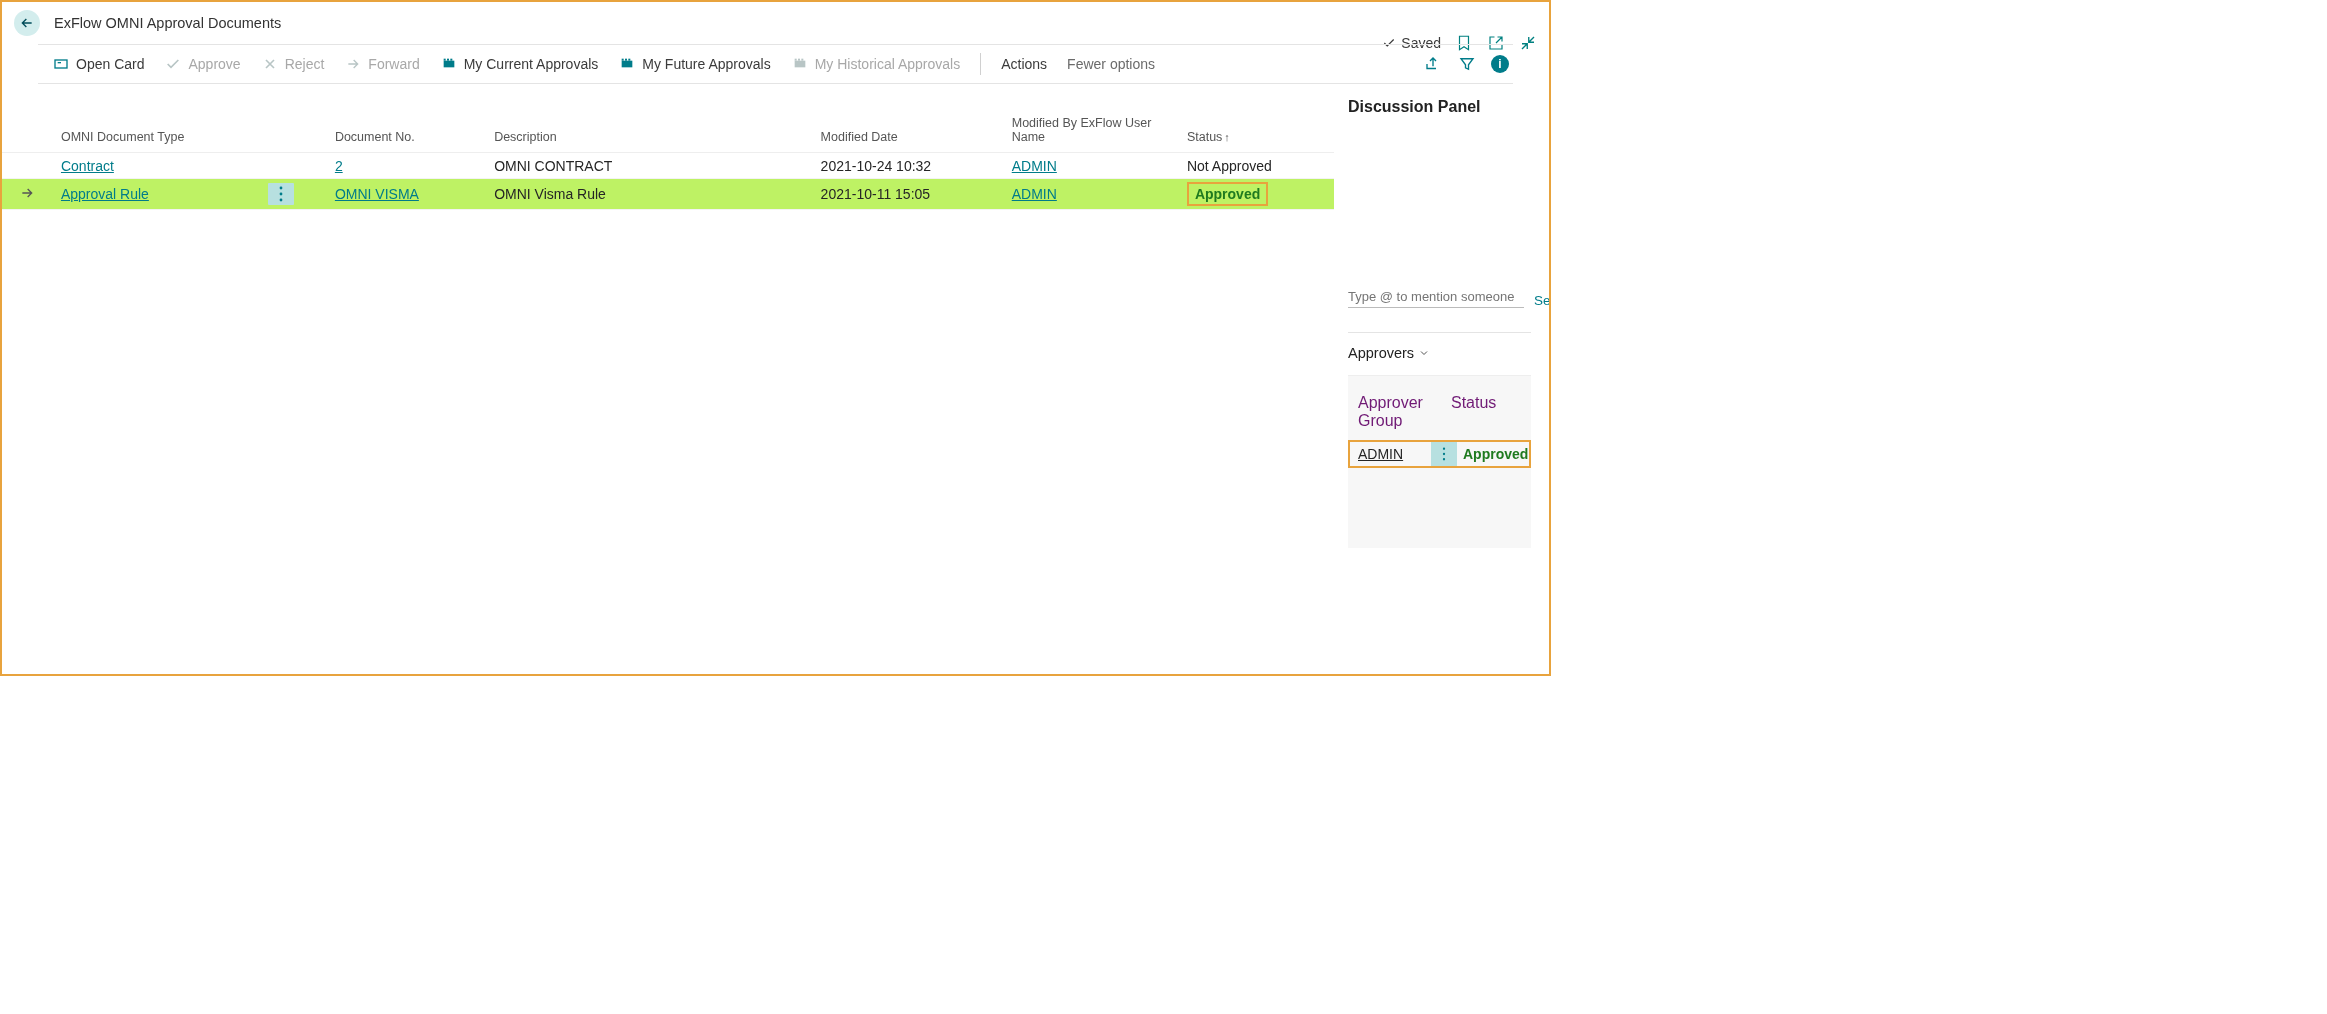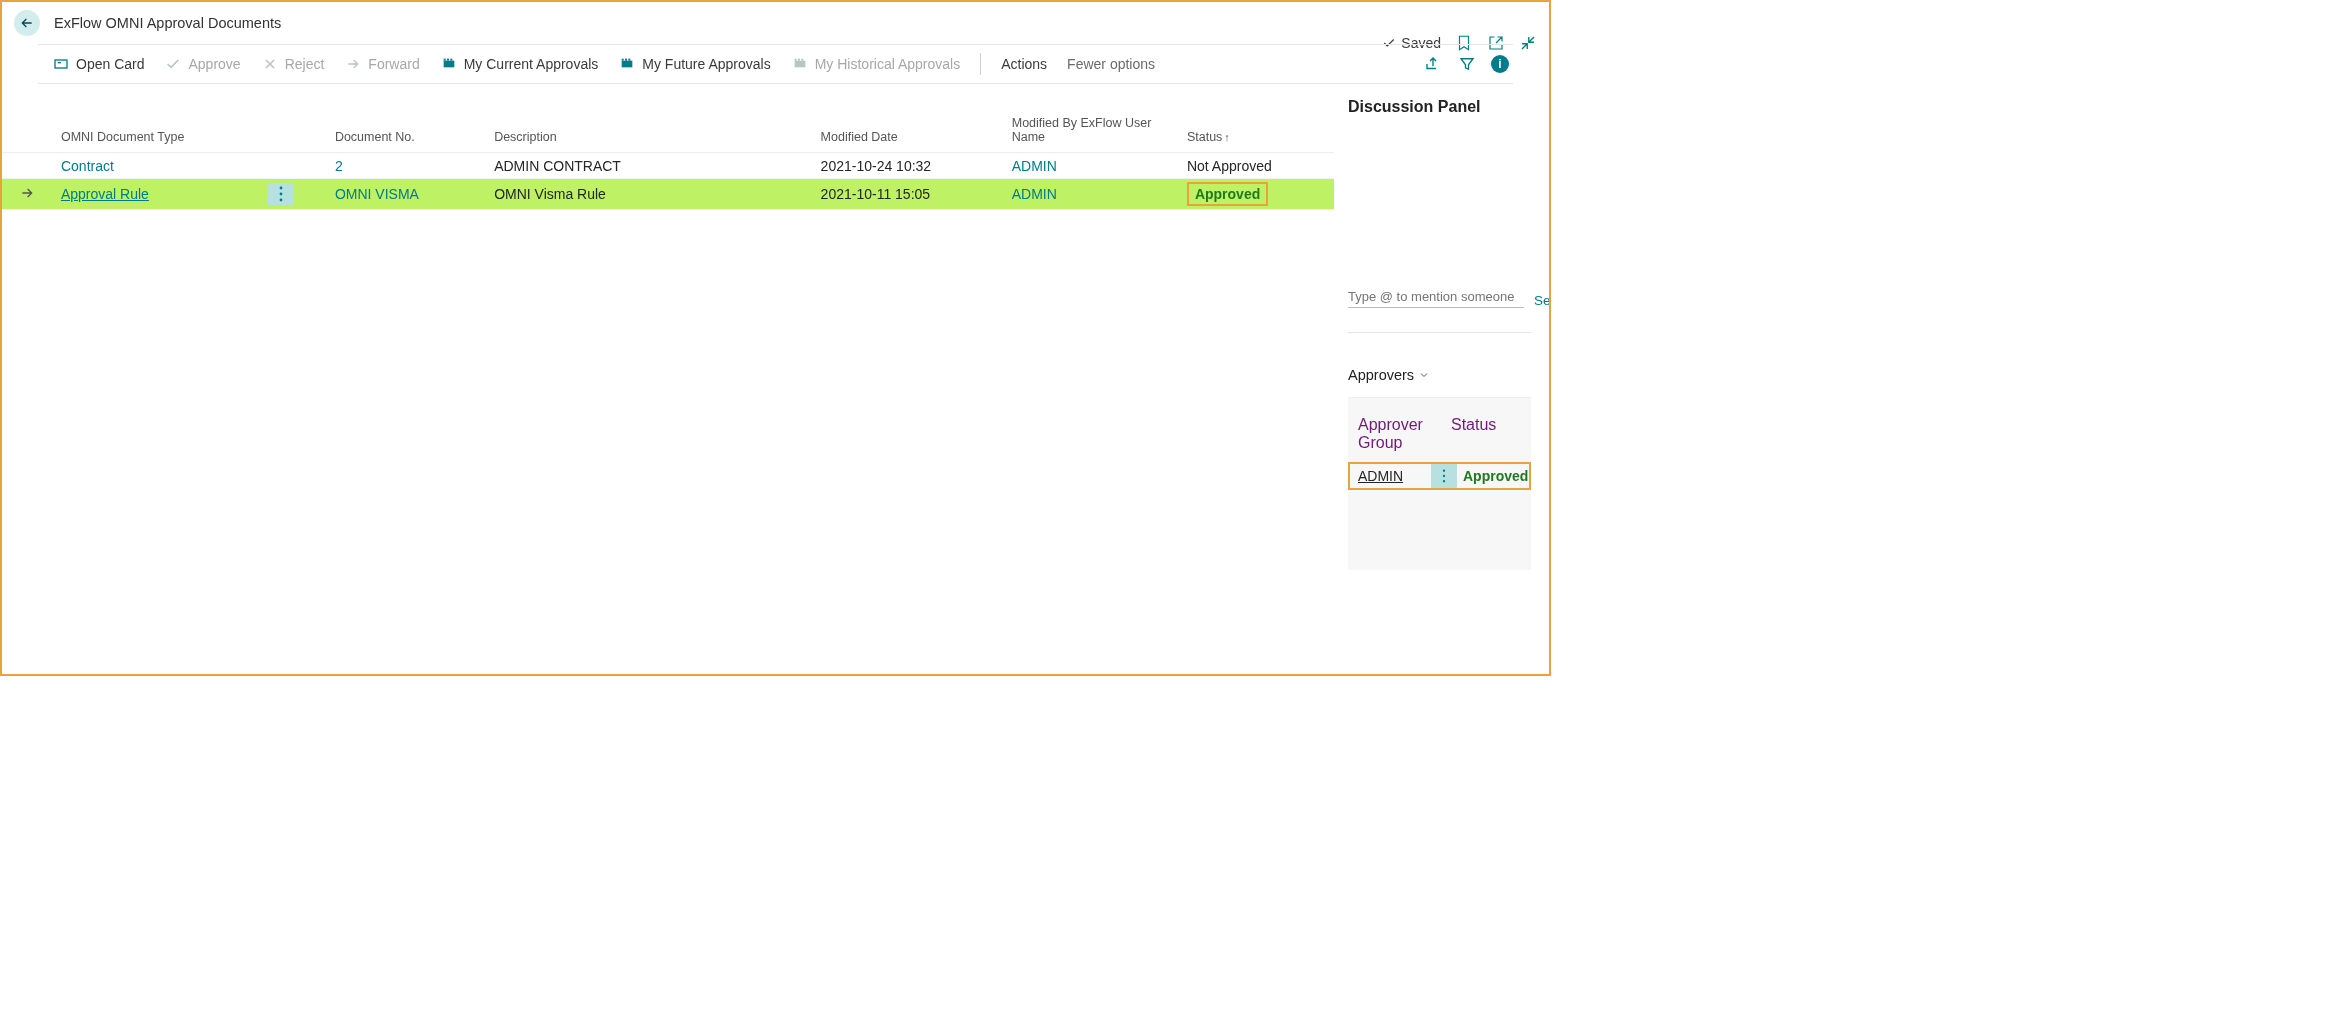--- a/index.html
+++ b/index.html
@@ -25,32 +25,32 @@
     .tb-right .right-ic svg{width:18px;height:18px;}
     .info-badge{width:18px;height:18px;border-radius:50%;background:#007c8a;color:#fff;display:flex;align-items:center;justify-content:center;font-size:12px;font-weight:bold;}
     .content { display:flex; flex:1; overflow:hidden;}
     .left { flex:1; }
     .right-panel { width:215px; padding:14px 18px 10px 14px; border-left:none;}
     table.grid { width:100%; border-collapse:collapse; margin-top:26px;}
     table.grid th { text-align:left; font-weight:400; font-size:12.5px; color:#555; padding:6px 8px 8px 8px; border-bottom:1px solid #eee; vertical-align:bottom;}
     table.grid td { padding:3px 8px; font-size:14px; color:#252525; border-bottom:1px solid #f3f3f3; height:26px; vertical-align:middle;}
     .sel-col{width:26px;}
     .more-col{width:30px;}
-    .link { color:#007c8a; }
+    .link { color:#007c8a;text-decoration:underline; }
     .link.underline{text-decoration:underline;}
     tr.selected td{ background:#bef264;}
     tr.selected .more-btn{ background:#b7e0e0;}
     .more-btn { width:26px; height:22px; display:flex; align-items:center; justify-content:center; gap:0; cursor:pointer; color:#007c8a; border-radius:1px;}
     .more-btn svg{width:4px;height:16px;}
     .arrow-right{width:16px;height:16px;color:#555;}
     .status-approved { color:#1f7a1f; font-weight:700; }
     .status-box-highlight { border:2px solid #e8a33d; padding:2px 6px; display:inline-block;}
     .sort-arr{font-size:11px; margin-left:2px;}
     .panel-title { font-size:16px; font-weight:700; color:#222; margin-bottom:170px;}
-    .mention-row { display:flex; align-items:flex-end; gap:10px; border-bottom:1px solid #e4e4e4; padding-bottom:24px; margin-bottom:34px;justify-content:space-between;}
+    .mention-row { display:flex; align-items:flex-end; gap:10px; border-bottom:1px solid #e4e4e4; padding-bottom:24px; margin-bottom:12px;justify-content:space-between;}
     .mention-input { flex:1; border:none; border-bottom:1px solid #bbb; font-size:13px; color:#888; padding:3px 0; outline:none;}
     .send-link { color:#007c8a; font-size:13.5px; cursor:pointer;}
     .approvers-head { display:flex; align-items:center; gap:4px; font-size:14.5px; color:#222; cursor:pointer; margin-bottom:14px;}
     .chev{width:12px;height:12px;color:#555;}
     .appr-box { background:#f7f7f7; border-top:1px solid #eee;}
     .appr-hdr { display:flex; font-size:16px; color:#701a75; padding:18px 10px 10px 10px;}
     .appr-hdr .c1{flex:1;}
     .appr-hdr .c2{width:70px;}
     .appr-row-wrap{ border:2px solid #e8a33d; display:flex; align-items:center; height:28px;}
     .appr-row-wrap .c1{flex:1; padding-left:8px; text-decoration:underline; font-size:14px;}
@@ -200,21 +200,21 @@
           <th style="width:110px;">Modified By ExFlow User Name</th>
           <th style="width:90px;"><span>Status</span><span class="sort-arr">↑</span></th>
         </tr>
       </thead>
       <tbody>
         <tr>
           <td></td>
           <td><span class="link">Contract</span></td>
           <td></td>
           <td><span class="link">2</span></td>
-          <td>ADMIN CONTRACT</td>
+          <td>OMNI CONTRACT</td>
           <td>2021-10-24 10:32</td>
           <td><span class="link">ADMIN</span></td>
           <td>Not Approved</td>
         </tr>
         <tr class="selected">
           <td style="text-align:center;">
             <svg class="arrow-right" viewBox="0 0 24 24" fill="none" stroke="currentColor" stroke-width="2">
                 <path d="M5 12h14M13 6l6 6-6 6"></path>
               </svg>
           </td>

